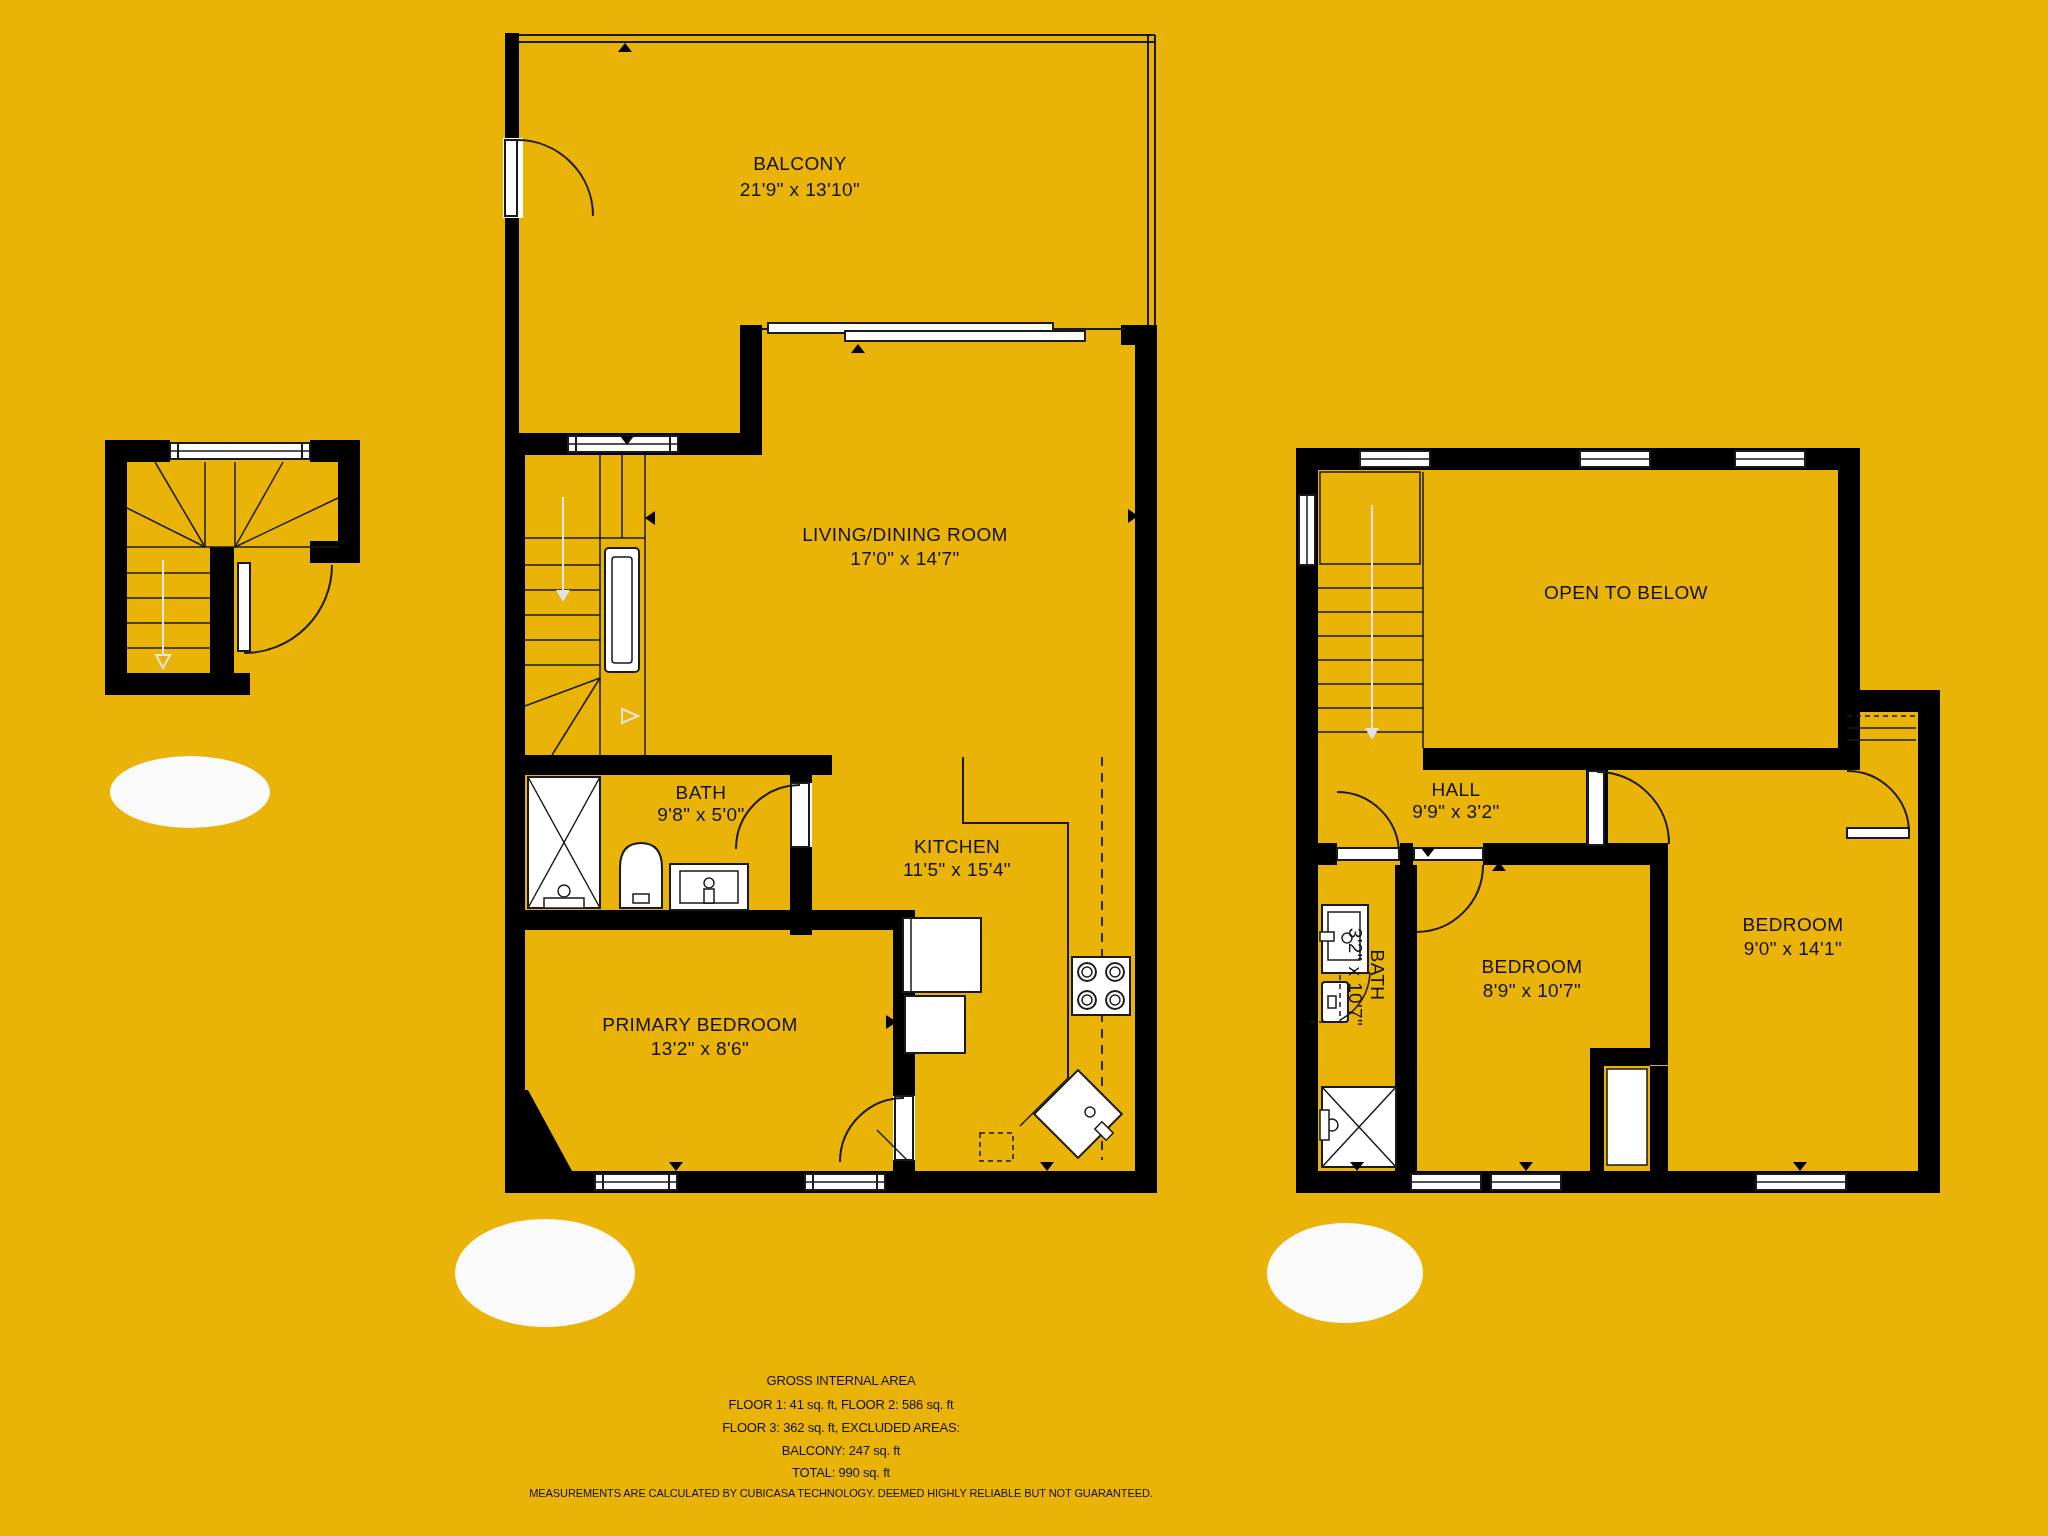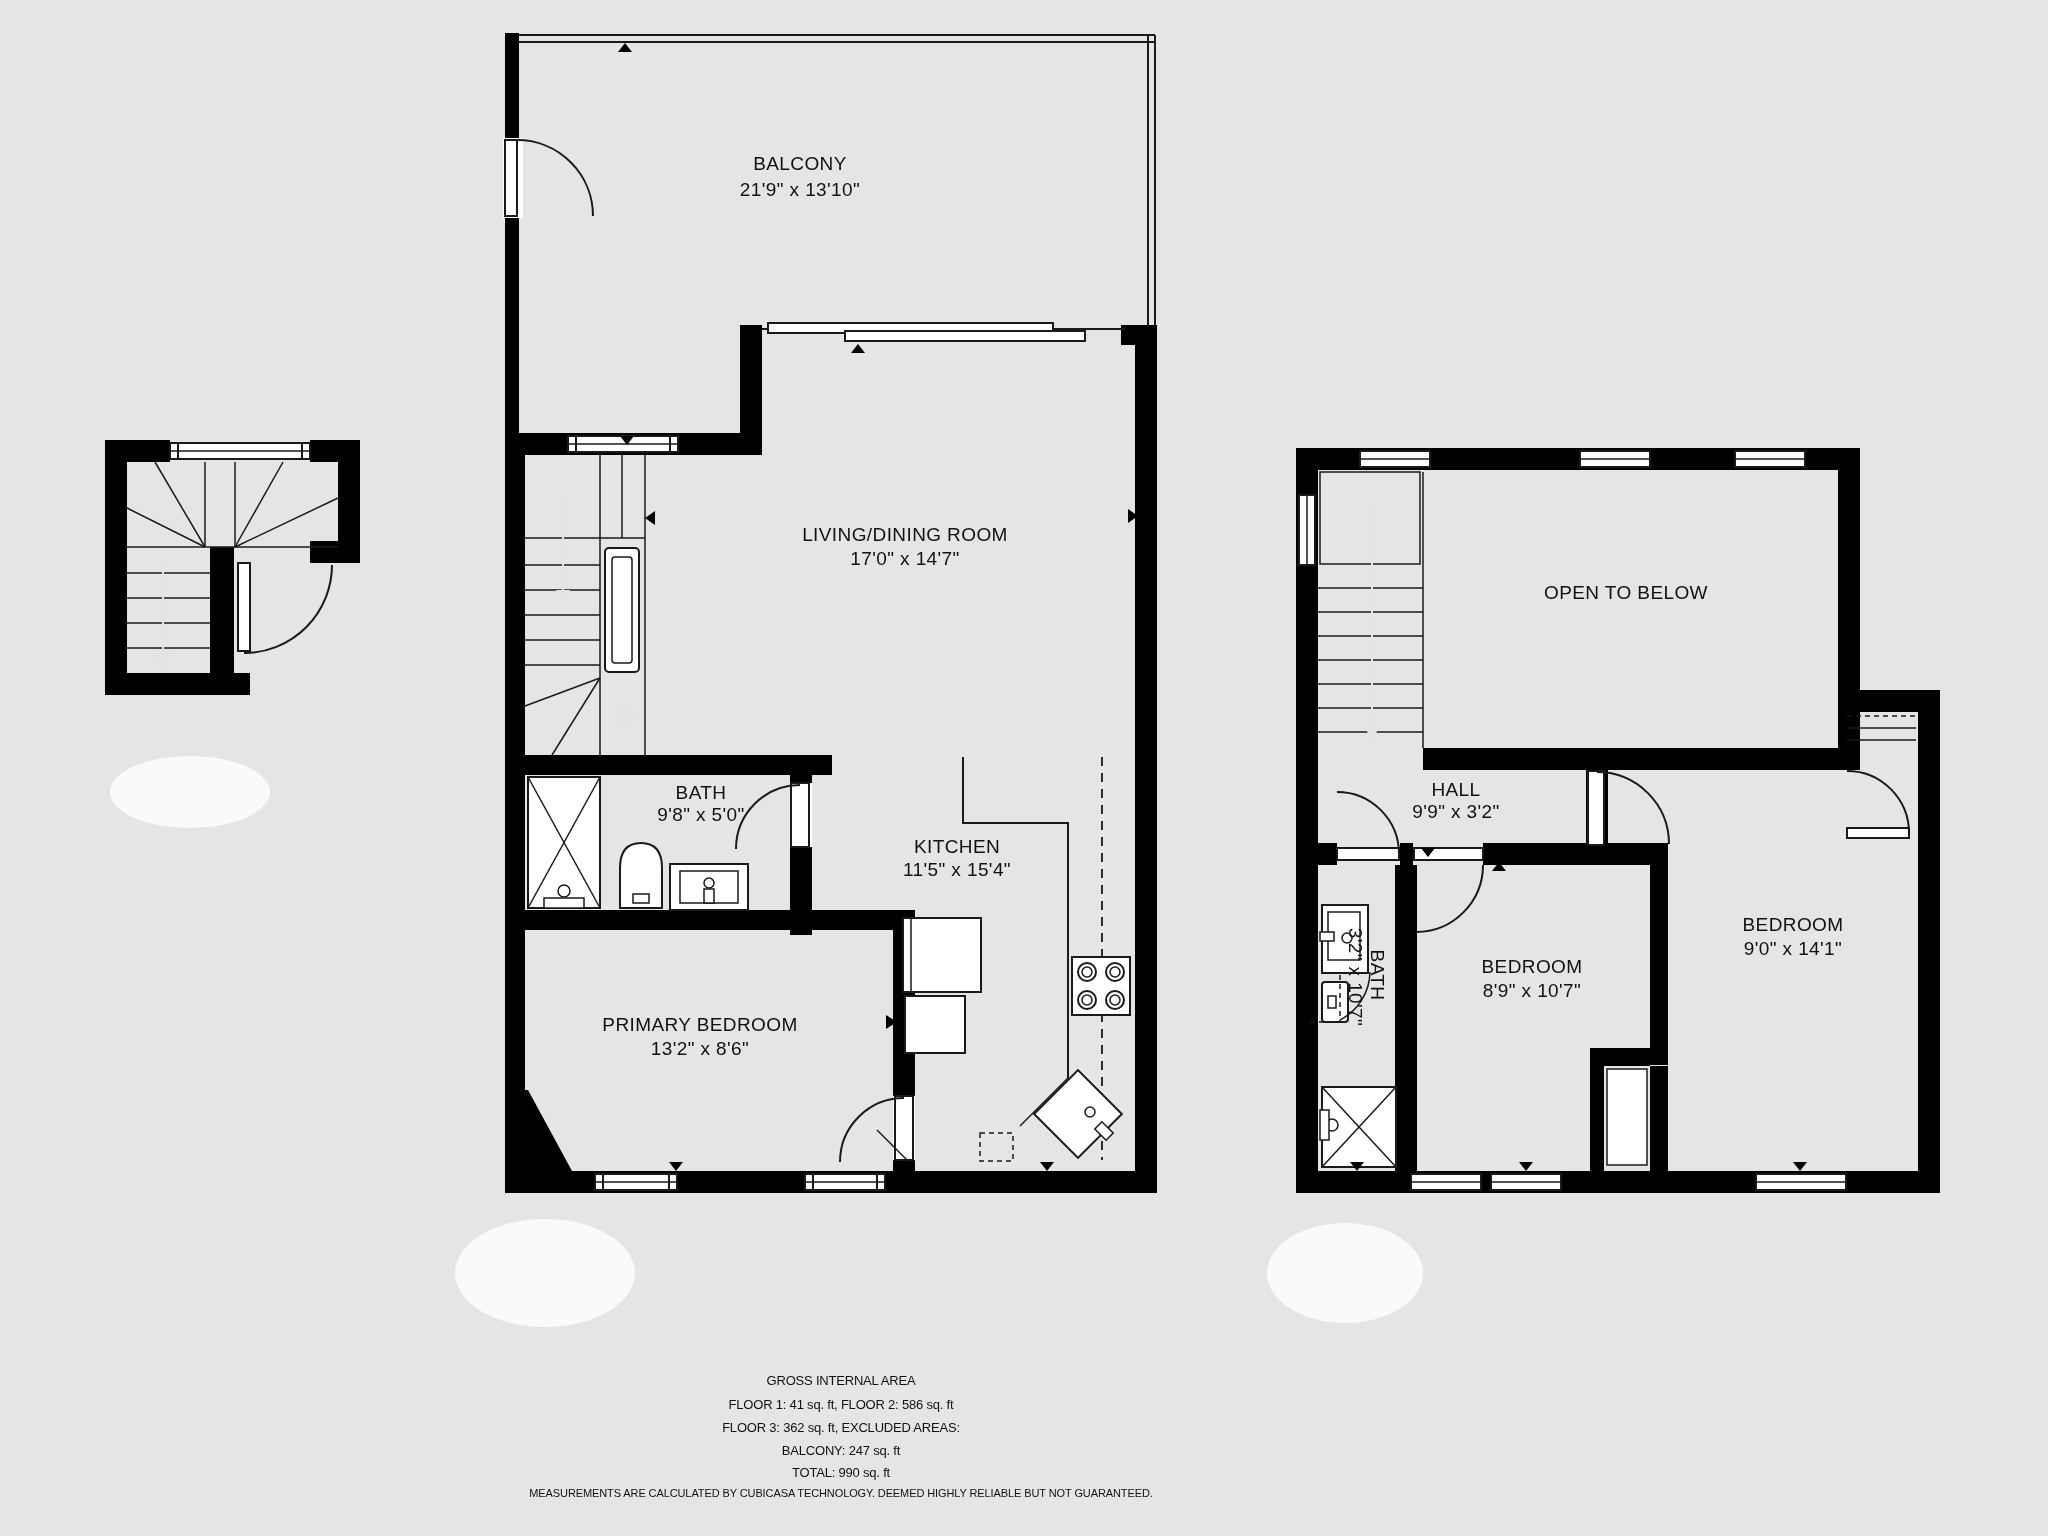--- a/index.html
+++ b/index.html
@@ -1,16 +1,16 @@
 <!DOCTYPE html>
 <html><head>
 <meta charset="utf-8">
 <style>
   html,body{margin:0;padding:0;background:#fff;}
-  #canvas{position:relative;width:2048px;height:1536px;background:#e5e5e5;overflow:hidden;
+  #canvas{position:relative;width:2048px;height:1536px;background:#eab308;overflow:hidden;
           font-family:"Liberation Sans",sans-serif;}
   svg{position:absolute;left:0;top:0;}
   .wall{fill:#000;stroke:none;}
   .thin{stroke:#1a1a1a;stroke-width:2;fill:none;}
   .t15{stroke:#1a1a1a;stroke-width:1.5;fill:none;}
   .fix{fill:#fff;stroke:#1a1a1a;stroke-width:2;}
   .fix15{fill:#fff;stroke:#1a1a1a;stroke-width:1.5;}
   .dash{stroke:#1a1a1a;stroke-width:1.8;fill:none;stroke-dasharray:9 7;}
   .dash5{stroke:#1a1a1a;stroke-width:1.5;fill:none;stroke-dasharray:5 4;}
   .faint{stroke:#e3e3e3;stroke-width:2;fill:none;}

